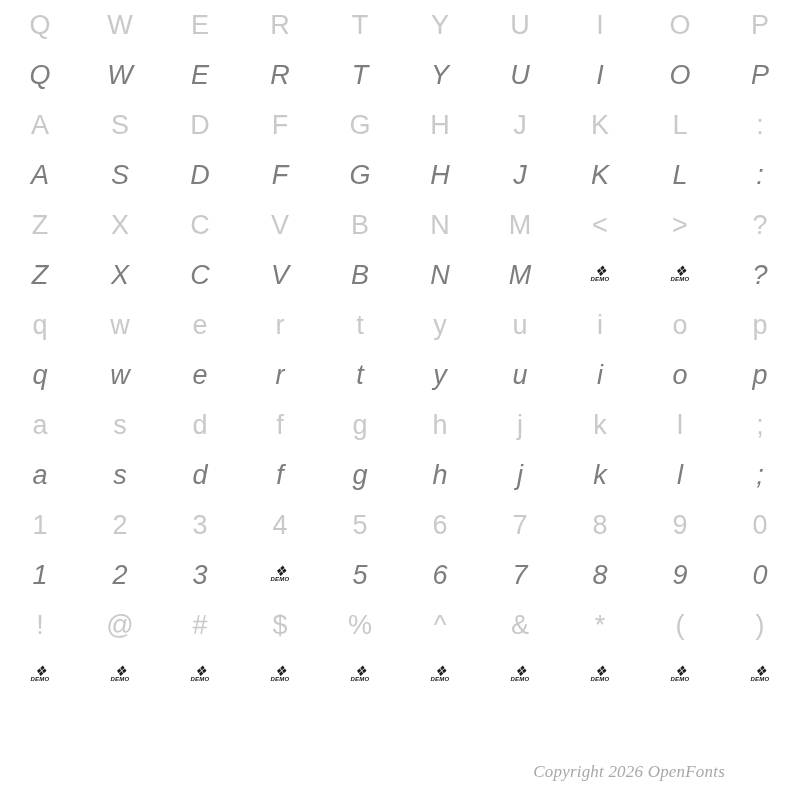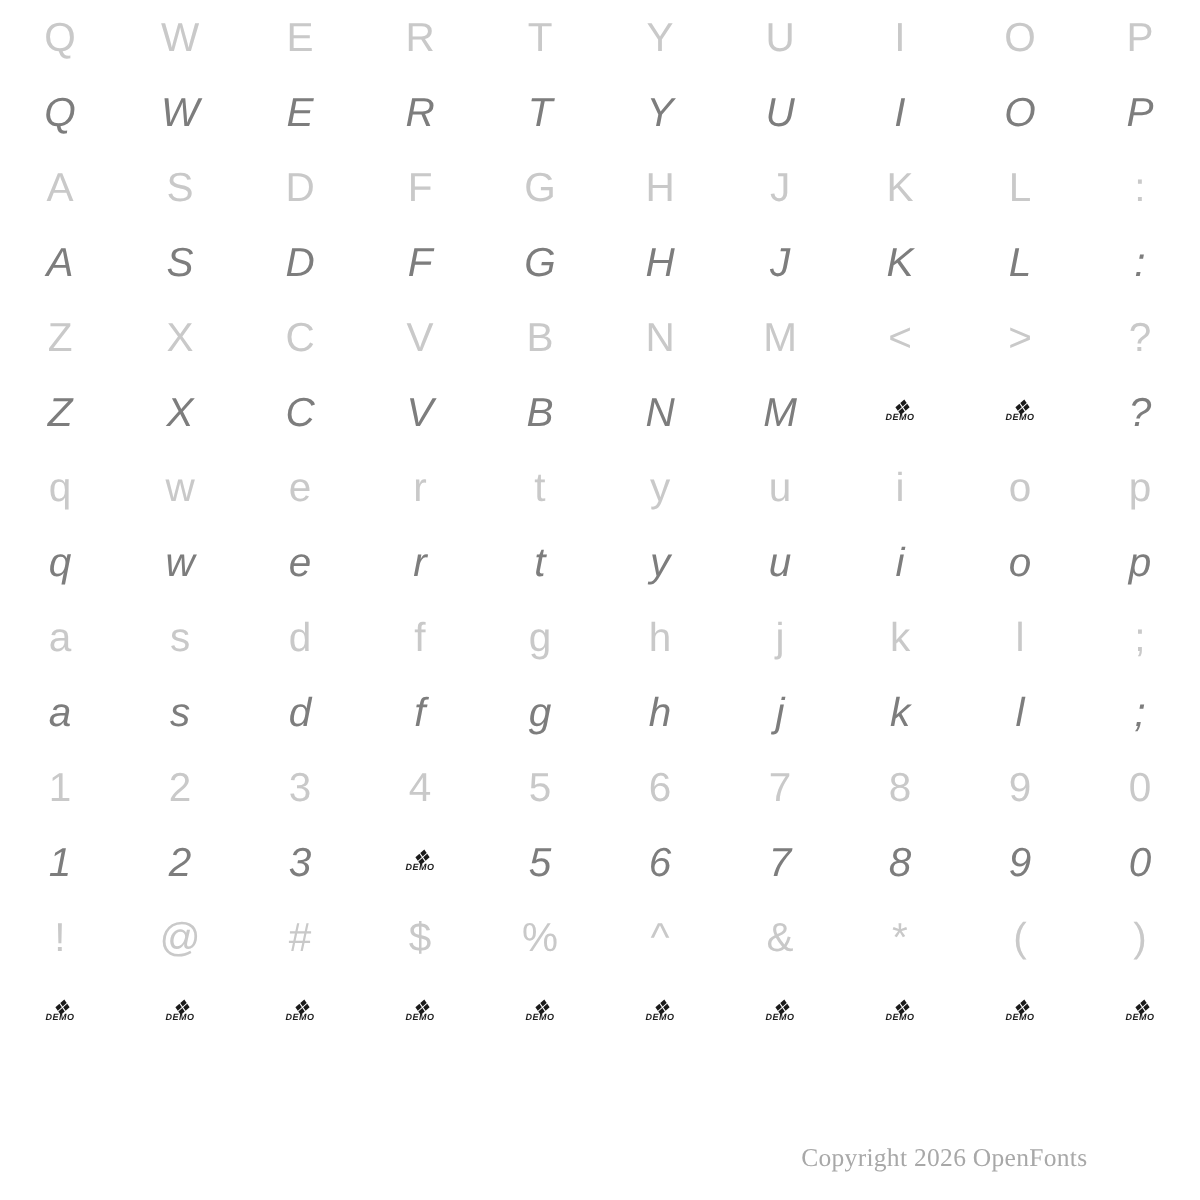--- a/index.html
+++ b/index.html
@@ -72,20 +72,21 @@
     position: absolute;
     left: 0;
     right: 0;
     bottom: 18px;
     text-align: right;
     padding-right: 75px;
     font-size: 17px;
     color: #a8a8a8;
     font-family: "Liberation Serif", serif;
     letter-spacing: 0.2px;
+    font-style: italic;
   }
 </style>
 </head>
 <body>
 
 <div id="sheet">
     <div class="cell ref">Q</div>
     <div class="cell ref">W</div>
     <div class="cell ref">E</div>
     <div class="cell ref">R</div>

